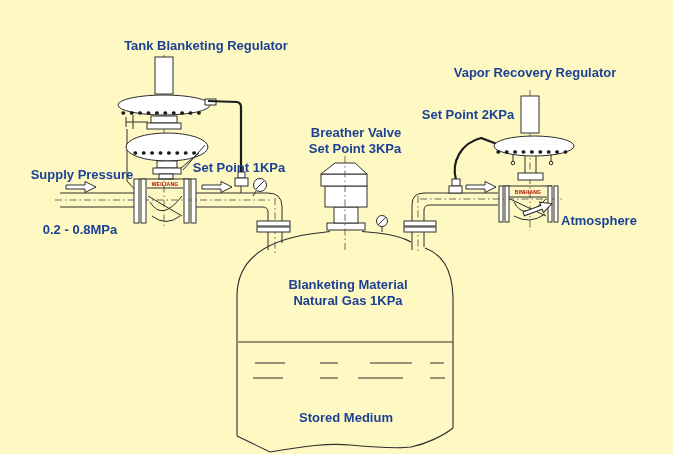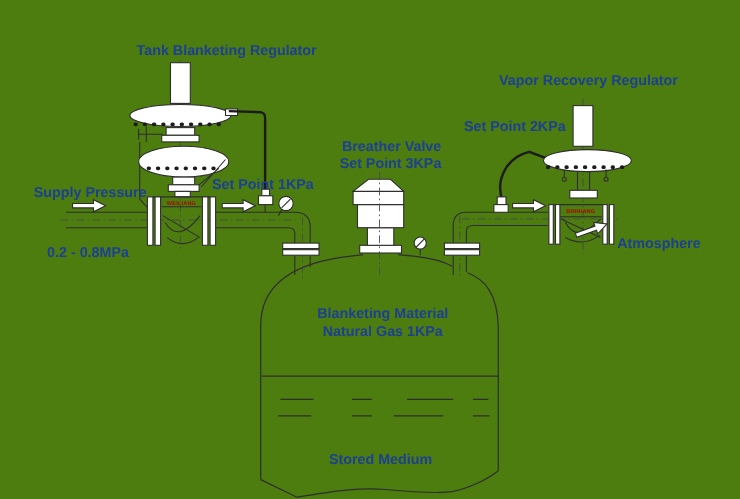--- a/index.html
+++ b/index.html
@@ -1,16 +1,16 @@
 <!DOCTYPE html>
 <html><head>
 <meta charset="utf-8">
 <style>
   html,body{margin:0;padding:0;background:#ffffff;}
-  .canvas{position:relative;width:673px;height:454px;background:#4d7c0f;overflow:hidden;
+  .canvas{position:relative;width:673px;height:454px;background:#fef9c3;overflow:hidden;
           font-family:"Liberation Sans",sans-serif;}
   svg{position:absolute;left:0;top:0;}
   .ln  {fill:none;stroke:#2e2e2e;stroke-width:1;}
   .ln2 {fill:none;stroke:#2e2e2e;stroke-width:1.1;}
   .lnw {fill:#ffffff;stroke:#2e2e2e;stroke-width:1;}
   .thk {fill:none;stroke:#1c1c1c;stroke-width:2.2;}
   .cl  {fill:none;stroke:#4a4a4a;stroke-width:0.8;stroke-dasharray:7 3 1.5 3;}
   .dots{fill:none;stroke:#1c1c1c;stroke-width:3.4;stroke-dasharray:0.6 7.8;stroke-linecap:round;}
   .lbl {font:bold 13px "Liberation Sans",sans-serif;text-anchor:middle;}
   .brand{font:bold 5px "Liberation Sans",sans-serif;text-anchor:middle;letter-spacing:.2px;}

